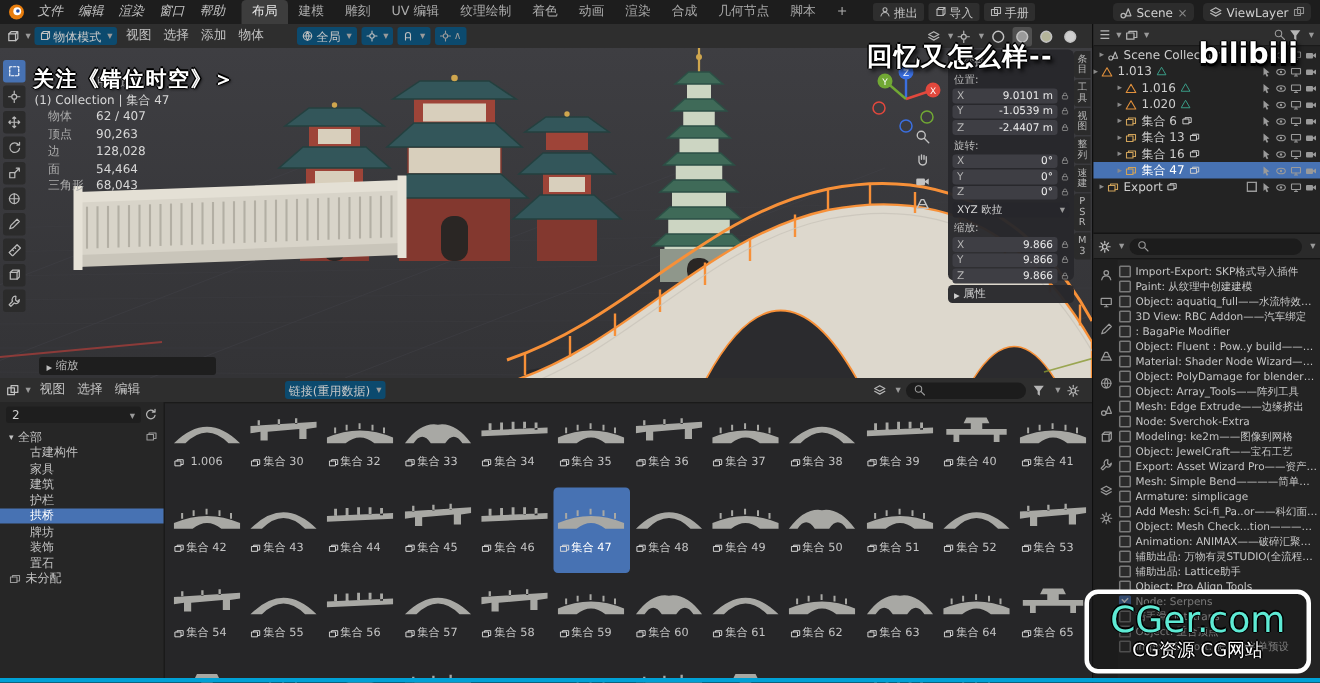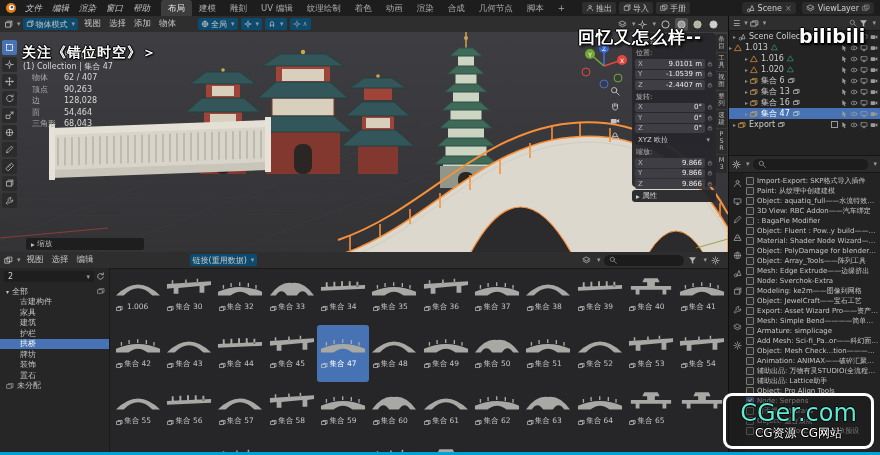--- a/index.html
+++ b/index.html
@@ -984,20 +984,32 @@
               <path d="M1,13 L47,10 L47,14 L40,15 L40,22 L35,22 L35,15 L13,17 L13,23 L8,23 L8,17 L1,18 Z M6,9 h1.6 v4 h-1.6 Z M20,8.2 h1.6 v4 h-1.6 Z M32,7.6 h1.6 v4 h-1.6 Z" fill="#a8a8a4" fill-rule="evenodd"></path>
             </svg></div>
           <span class="badge ic">
             <svg width="7" height="7" viewBox="0 0 12 12" fill="none" stroke="#d8d8d8" stroke-width="1.1" stroke-linecap="round" stroke-linejoin="round">
               <rect x="1.5" y="4" width="6.5" height="5.5"></rect>
               <path d="M3.5 4V2.5h7V8H8"></path>
             </svg>
           </span>
           <div class="lbl">集合 45</div>
         </div>
+        <div class="cell">
+          <div><svg width="46" height="28" viewBox="0 0 48 28">
+              <path d="M1,16 L47,14 L47,18 L1,20 Z M6,11 h2 v5 h-2 Z M14,10.5 h2 v5 h-2 Z M22,10 h2 v5 h-2 Z M30,10 h2 v5 h-2 Z M38,10.5 h2 v5 h-2 Z" fill="#a8a8a4" fill-rule="evenodd"></path>
+            </svg></div>
+          <span class="badge ic">
+            <svg width="7" height="7" viewBox="0 0 12 12" fill="none" stroke="#d8d8d8" stroke-width="1.1" stroke-linecap="round" stroke-linejoin="round">
+              <rect x="1.5" y="4" width="6.5" height="5.5"></rect>
+              <path d="M3.5 4V2.5h7V8H8"></path>
+            </svg>
+          </span>
+          <div class="lbl">集合 46</div>
+        </div>
         <div class="cell sel">
           <div><svg width="46" height="28" viewBox="0 0 48 28">
               <path d="M1,21 Q24,11 47,21 L47,25 L1,25 Z M14,25 Q24,17 34,25 Z M6,18 h1.4 v-4 h-1.4 Z M14,16 h1.4 v-4 h-1.4 Z M23,15 h1.4 v-4 h-1.4 Z M32,16 h1.4 v-4 h-1.4 Z M40,18 h1.4 v-4 h-1.4 Z" fill="#a8a8a4" fill-rule="evenodd"></path>
             </svg></div>
           <span class="badge ic">
             <svg width="7" height="7" viewBox="0 0 12 12" fill="none" stroke="#d8d8d8" stroke-width="1.1" stroke-linecap="round" stroke-linejoin="round">
               <rect x="1.5" y="4" width="6.5" height="5.5"></rect>
               <path d="M3.5 4V2.5h7V8H8"></path>
             </svg>
           </span>

